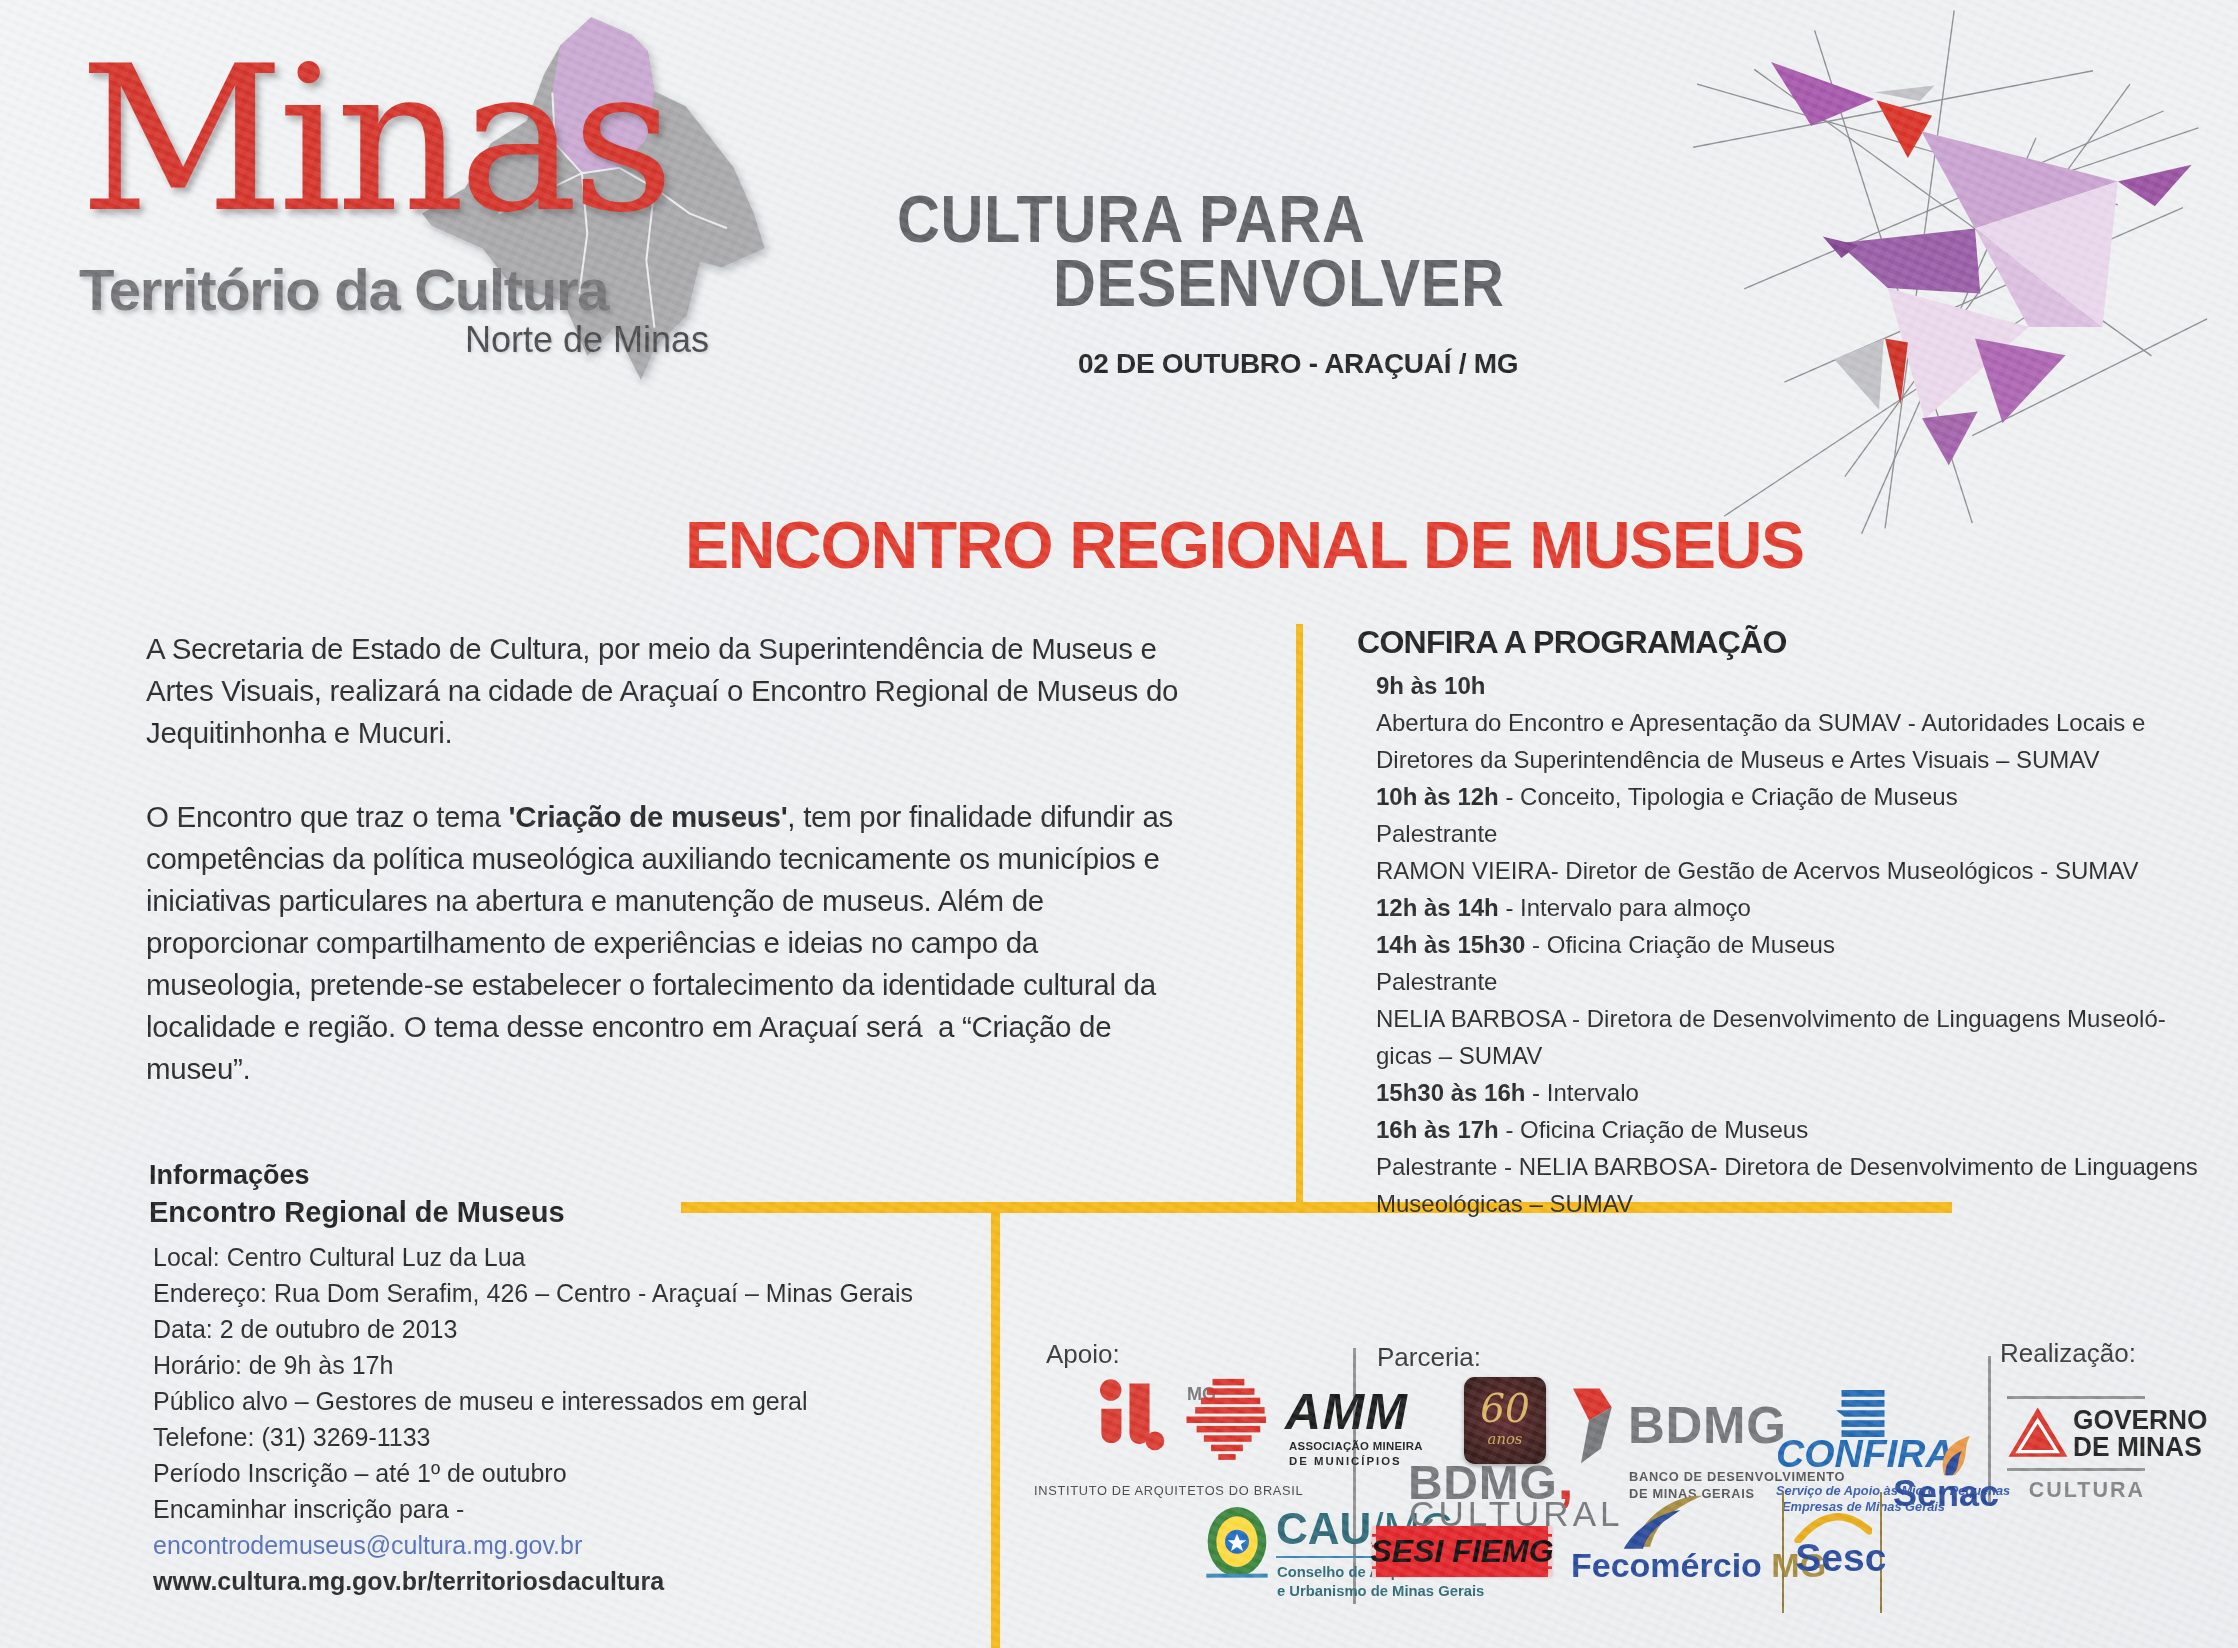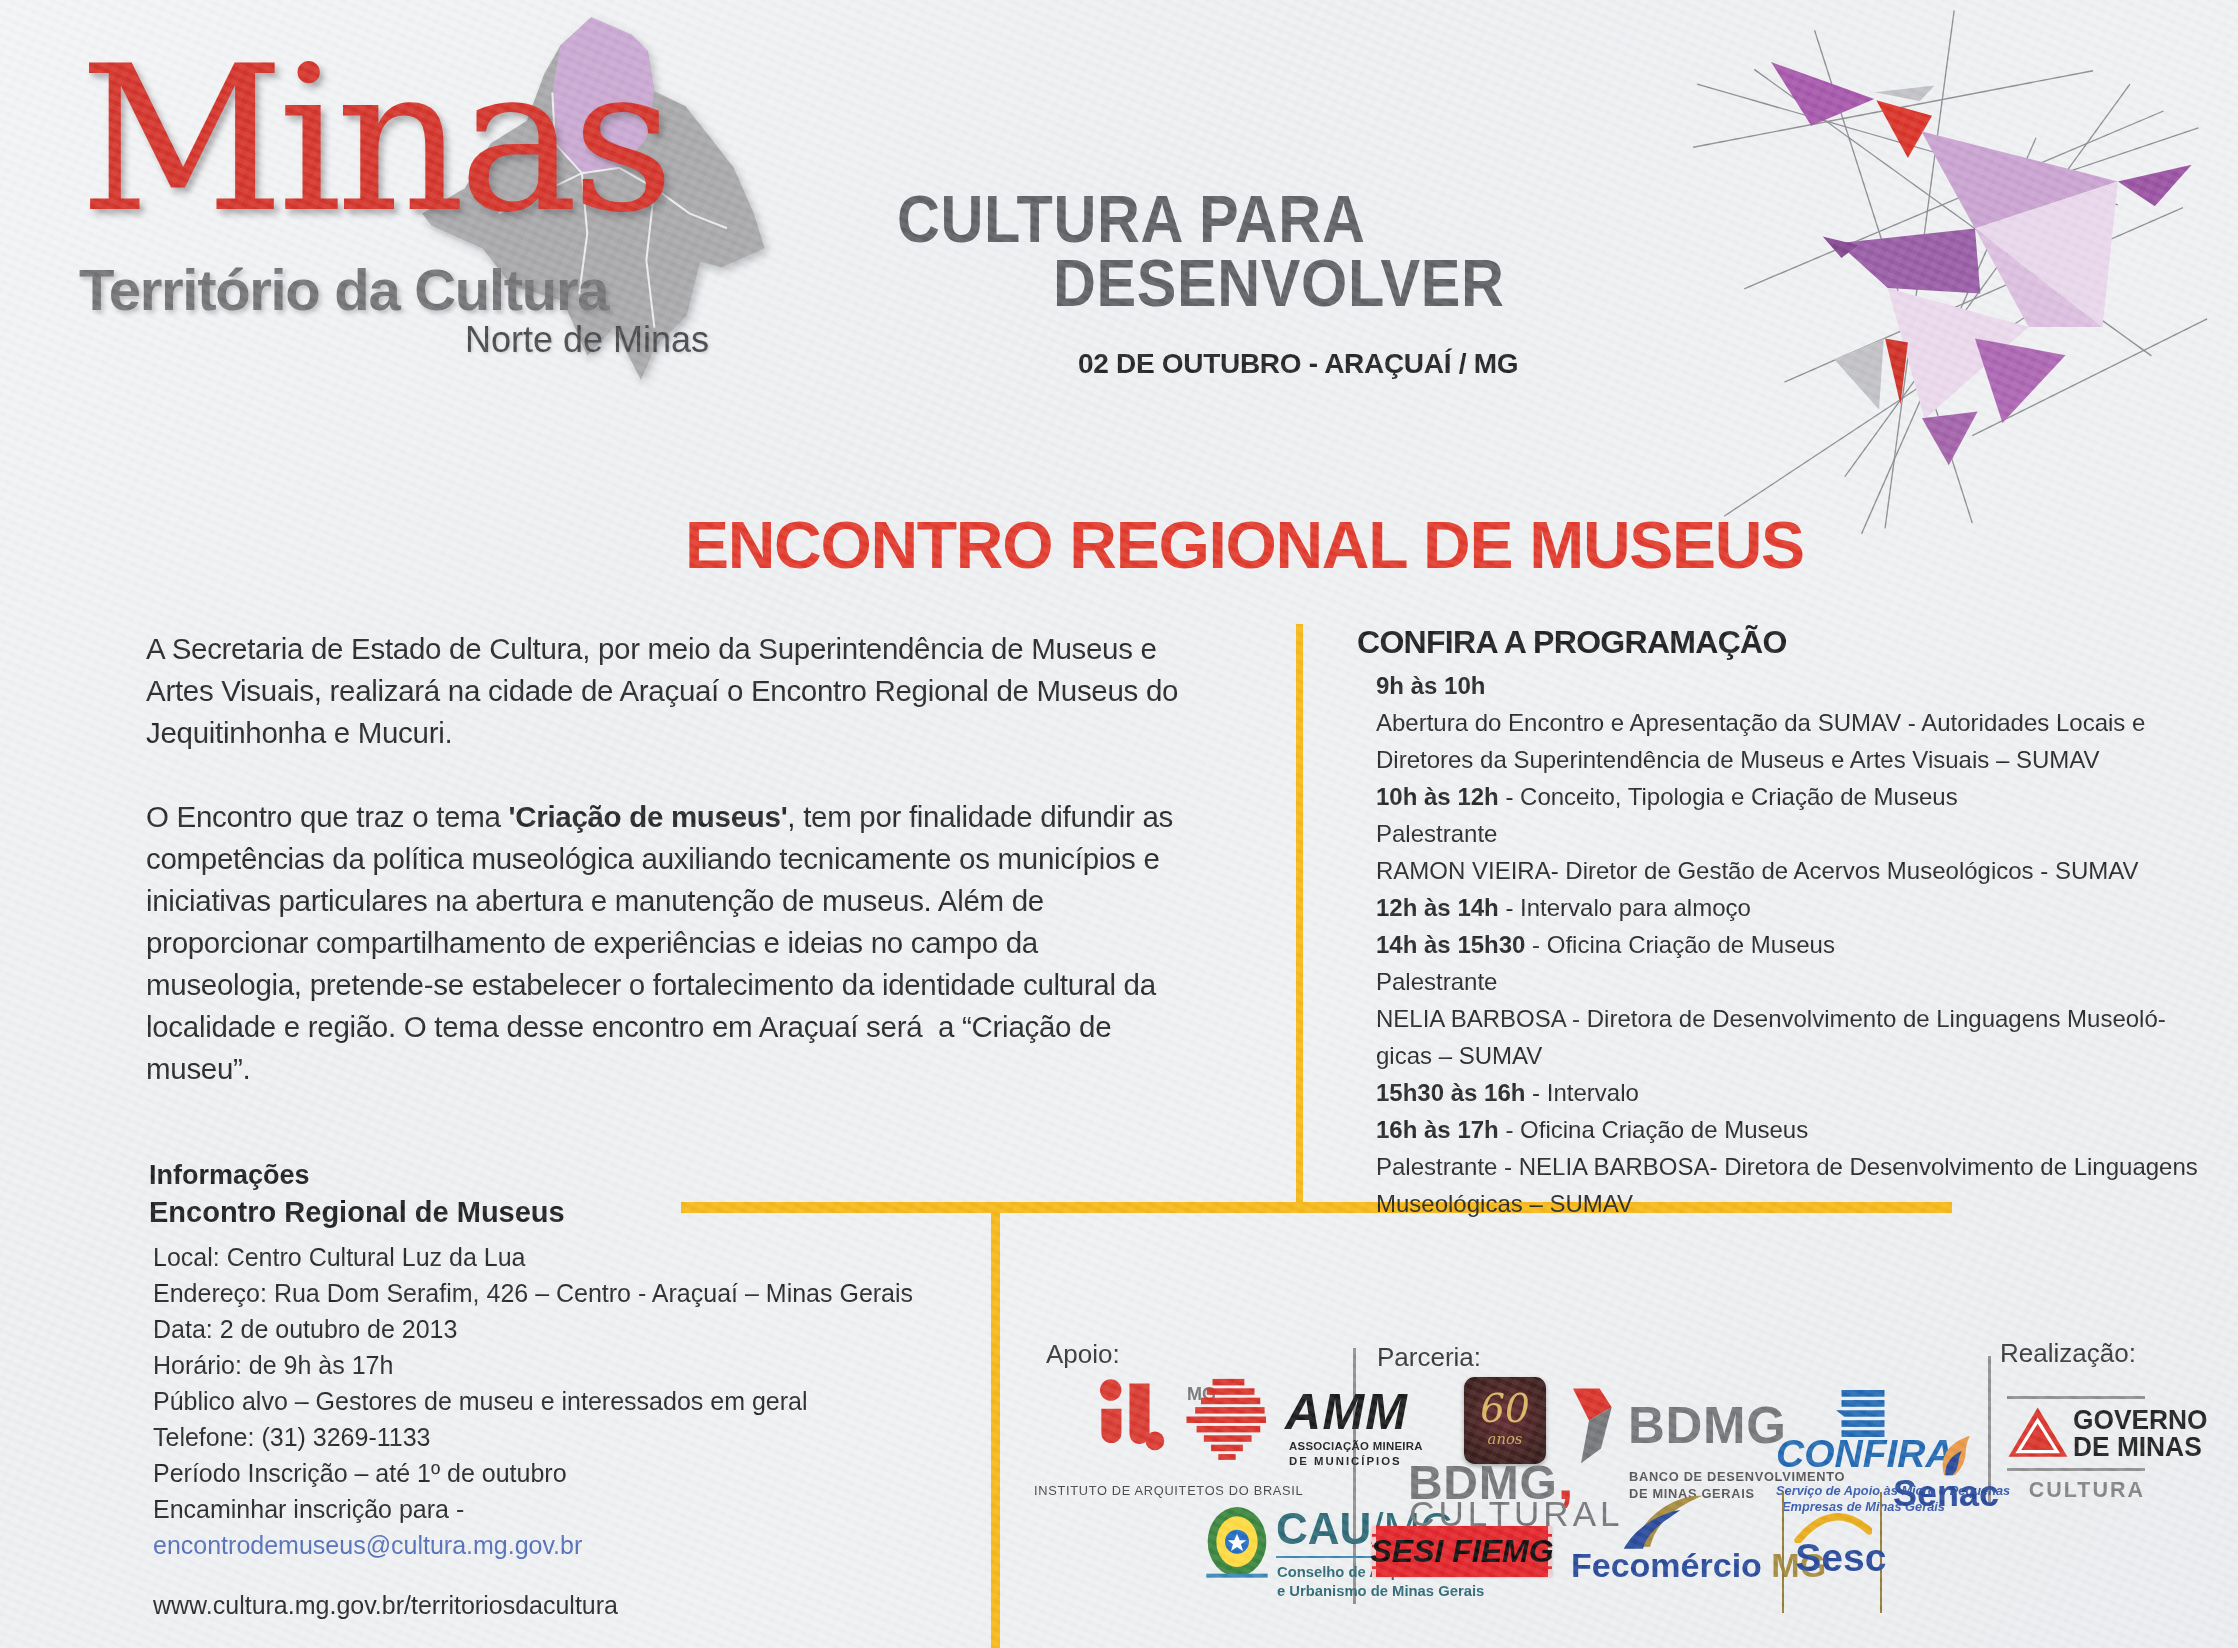--- a/index.html
+++ b/index.html
@@ -28,21 +28,21 @@
   .date-hdr{font-size:28px;font-weight:bold;color:#17171a;letter-spacing:-0.3px;line-height:1;}
   .main-title{font-size:66px;font-weight:bold;color:#DF2E1F;letter-spacing:-1.3px;line-height:1;}
   .ybar{background:#F5B40A;}
   .intro{font-size:29.5px;line-height:42px;letter-spacing:-0.3px;color:#1b1b1d;}
   .prog{font-size:24px;line-height:37px;color:#1b1b1d;margin-left:19px;}
   .prog-h{font-size:32px;font-weight:bold;letter-spacing:-0.7px;color:#121214;line-height:1;}
   .info{font-size:25px;line-height:36px;color:#1b1b1d;}
   .info-h1{font-size:27px;font-weight:bold;line-height:1;color:#121214;}
   .info-h2{font-size:29px;font-weight:bold;line-height:1;color:#121214;}
   .email{color:#4A67B3;}
-  .site{font-weight:normal;margin-top:24px;}
+  .site{font-weight:bold;}
   .flabel{font-size:26px;color:#2b2b2e;line-height:1;}
   .tinycaps{font-size:12.8px;letter-spacing:0.7px;color:#3a3a3c;line-height:14.8px;}
   .divider{background:#8a8a8c;}
   .goldsep{background:#8C7426;}
   a,span,div,b{-webkit-font-smoothing:antialiased;}
 </style>
 </head>
 <body>
 
 <div id="page">

